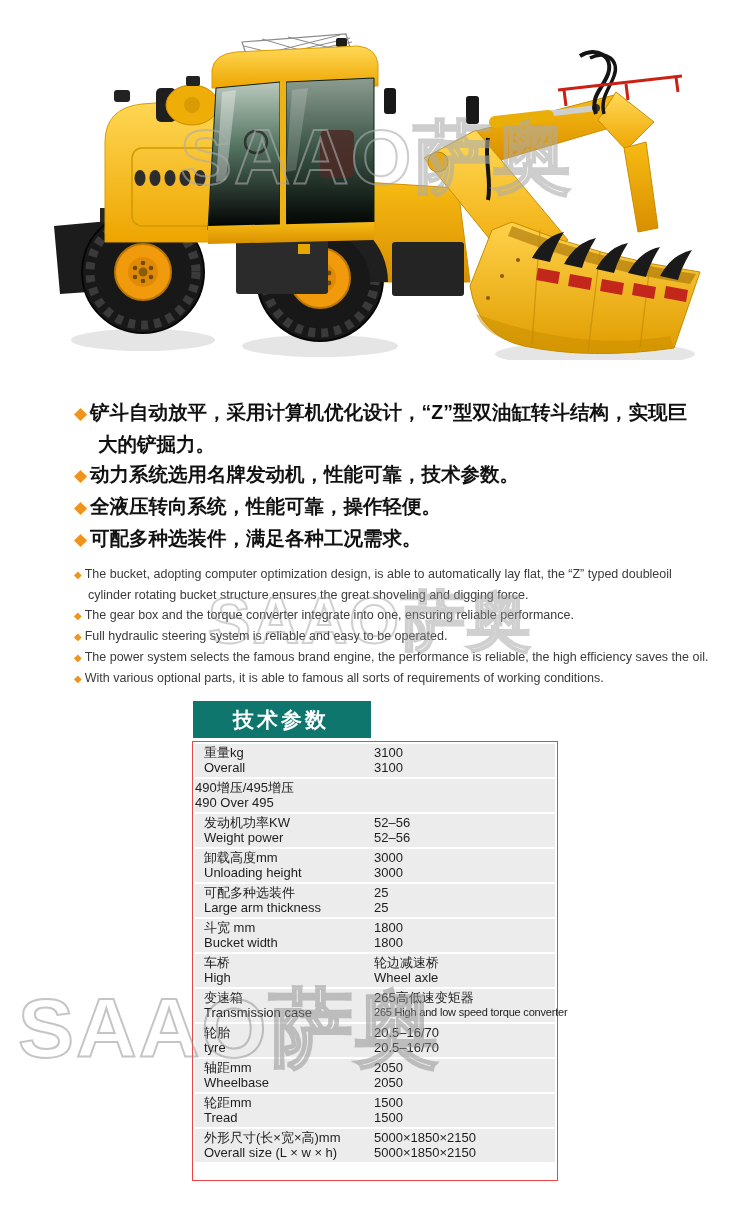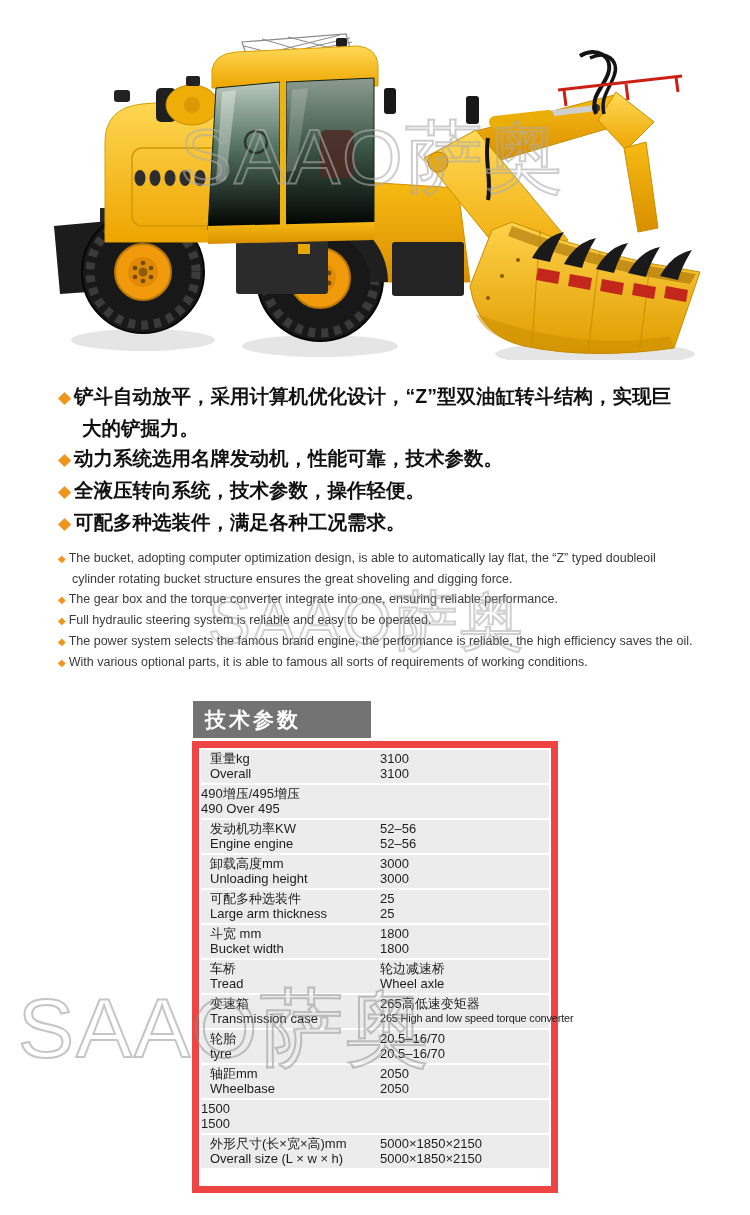--- a/index.html
+++ b/index.html
@@ -3,51 +3,51 @@
 <meta charset="utf-8">
 <style>
   html,body{margin:0;padding:0;}
   body{
     width:750px;height:1215px;position:relative;background:#ffffff;
     font-family:"Liberation Sans","DejaVu Sans",sans-serif;overflow:hidden;
   }
   
   .hero{position:absolute;left:40px;top:30px;width:670px;height:330px;}
   .wm{
-    position:absolute;font-weight:normal;color:transparent;
+    position:absolute;font-weight:bold;color:transparent;
     -webkit-text-stroke:2px rgba(172,172,172,0.6);
     pointer-events:none;white-space:nowrap;z-index:6;letter-spacing:2px;
   }
   .wm-hero{left:180px;top:106px;font-size:78px;}
   .wm-text{left:208px;top:578px;font-size:64px;-webkit-text-stroke-color:rgba(150,150,150,0.45);}
   .wm-table{left:18px;top:972px;font-size:84px;-webkit-text-stroke-color:rgba(140,140,140,0.5);}
   
-  .features{position:absolute;list-style:none;margin:0;padding:0;}
+  .features{position:absolute;list-style:none;margin:16px;padding:0;}
   .features-cn{left:58px;top:381px;width:628px;}
   .features-cn li{
     font-size:19.5px;font-weight:700;color:#111;line-height:30px;
     padding-left:24px;text-indent:-24px;
   }
   .features-cn .bullet{color:#f0941c;font-size:17px;margin-right:3px;}
   .features-en{left:58px;top:548px;width:636px;}
   .features-en li{
     font-size:12.5px;color:#3a3a3a;line-height:20px;
     padding-left:14px;text-indent:-14px;
   }
   .features-en .bullet{color:#f0941c;font-size:10px;margin-right:3px;}
   
   .banner{
     position:absolute;left:193px;top:701px;width:178px;height:37px;
-    background:#737373;color:#ffffff;font-size:21px;font-weight:bold;
-    line-height:37px;padding-left:12px;letter-spacing:3px;box-sizing:border-box;
+    background:#0f766e;color:#ffffff;font-size:21px;font-weight:bold;
+    line-height:37px;padding-left:40px;letter-spacing:3px;box-sizing:border-box;
   }
   
   .spec-table{
     position:absolute;left:192px;top:741px;width:366px;
-    border:7px solid #ef4444;background:#ffffff;padding:2px;box-sizing:border-box;
+    border:1px solid #ef4444;background:#ffffff;padding:2px;box-sizing:border-box;
   }
   .spec-row{display:flex;background:#ececec;margin-bottom:2px;padding:1px 0 2px 0;}
   .spec-row:last-child{margin-bottom:16px;}
   .spec-row .label{width:170px;padding-left:9px;flex:none;white-space:nowrap;overflow:visible;}
   .spec-row .value{flex:1;min-width:0;white-space:nowrap;}
   .spec-row div div{font-size:13px;line-height:15px;color:#1d1d1d;}
   .spec-row .condensed{font-size:11px;letter-spacing:-0.2px;}
 </style>
 </head>
 <body>
@@ -209,21 +209,21 @@
 <div class="wm wm-hero">SAAO萨奥</div>
 <div class="wm wm-text">SAAO萨奥</div>
 <div class="wm wm-table">SAAO萨奥</div>
 
 <ul class="features features-cn" id="features-cn">
   <li><span class="bullet">◆</span><span>铲斗自动放平，采用计算机优化设计，“Z”型双油缸转斗结构，实现巨大的铲掘力。</span></li>
 
 
   <li><span class="bullet">◆</span><span>动力系统选用名牌发动机，性能可靠，技术参数。</span></li>
 
-  <li><span class="bullet">◆</span><span>全液压转向系统，技术参数，操作轻便。</span></li>
+  <li><span class="bullet">◆</span><span>全液压转向系统，性能可靠，操作轻便。</span></li>
 
   <li><span class="bullet">◆</span><span>可配多种选装件，满足各种工况需求。</span></li>
 </ul>
 <ul class="features features-en" id="features-en">
   <li><span class="bullet">◆</span><span>The bucket, adopting computer optimization design, is able to automatically lay flat, the “Z” typed doubleoil cylinder rotating bucket structure ensures the great shoveling and digging force.</span></li>
 
   <li><span class="bullet">◆</span><span>The gear box and the torque converter integrate into one, ensuring reliable performance.</span></li>
 
   <li><span class="bullet">◆</span><span>Full hydraulic steering system is reliable and easy to be operated.</span></li>
 
@@ -249,21 +249,21 @@
   <div class="spec-row">
     <div class="value">
       <div>490增压/495增压</div>
       <div>490 Over 495</div>
     </div>
   </div>
 
   <div class="spec-row">
     <div class="label">
       <div>发动机功率KW</div>
-      <div>Engine engine</div>
+      <div>Weight power</div>
     </div>
     <div class="value">
       <div>52–56</div>
       <div>52–56</div>
     </div>
   </div>
 
   <div class="spec-row">
     <div class="label">
       <div>卸载高度mm</div>
@@ -293,21 +293,21 @@
     </div>
     <div class="value">
       <div>1800</div>
       <div>1800</div>
     </div>
   </div>
 
   <div class="spec-row">
     <div class="label">
       <div>车桥</div>
-      <div>Tread</div>
+      <div>High</div>
     </div>
     <div class="value">
       <div>轮边减速桥</div>
       <div>Wheel axle</div>
     </div>
   </div>
 
   <div class="spec-row">
     <div class="label">
       <div>变速箱</div>
@@ -335,20 +335,24 @@
       <div>轴距mm</div>
       <div>Wheelbase</div>
     </div>
     <div class="value">
       <div>2050</div>
       <div>2050</div>
     </div>
   </div>
 
   <div class="spec-row">
+    <div class="label">
+      <div>轮距mm</div>
+      <div>Tread</div>
+    </div>
     <div class="value">
       <div>1500</div>
       <div>1500</div>
     </div>
   </div>
 
   <div class="spec-row">
     <div class="label">
       <div>外形尺寸(长×宽×高)mm</div>
       <div>Overall size (L × w × h)</div>

